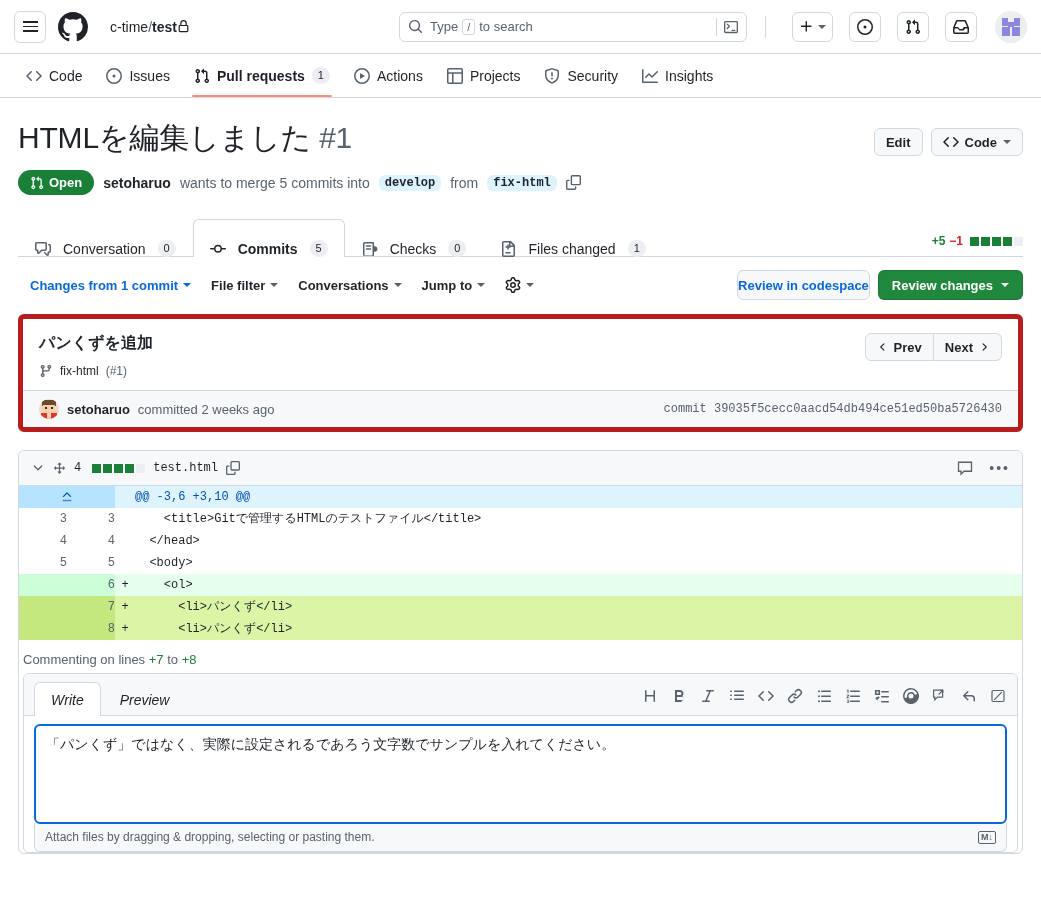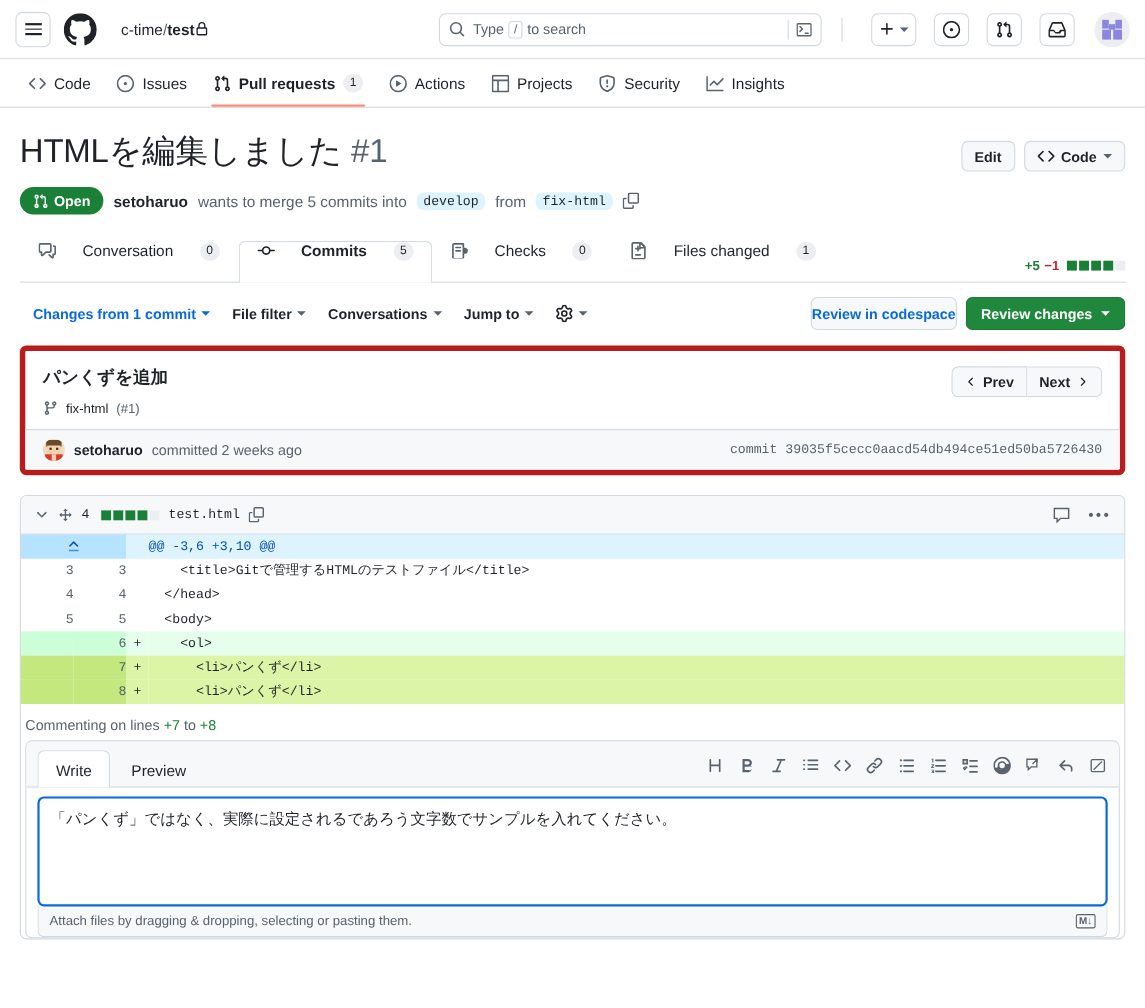--- a/index.html
+++ b/index.html
@@ -125,30 +125,31 @@
   .state-badge {
     background:#1a7f37; color:#fff; border-radius: 999px;
     font-size: 13px; font-weight: 600;
     padding: 5px 12px; display:inline-flex; align-items:center; gap:5px;
   }
   .user-strong { color:#1f2328; font-weight:600; }
   .branch-chip {
     background:#ddf4ff; color:#1f2328; border-radius: 6px;
     font-family:"Liberation Mono", monospace; font-size: 12px;
     padding: 1px 6px;
+    font-weight: bold;
   }
 
   
   .prtabs {
     display:flex; align-items:flex-end; margin-top: 22px;
     border-bottom: 1px solid #d1d9e0; position: relative;
     height: 40px;
   }
   .prtab {
-    display:flex; align-items:flex-start; gap:24px;
+    display:flex; align-items:flex-end; gap:12px;
     padding: 0 16px; height: 38px; font-size: 14px;
     color:#1f2328; border: 1px solid transparent; border-bottom: none;
     border-radius: 6px 6px 0 0; margin-bottom: -1px;
   }
   .prtab.sel {
     background:#fff; border-color:#d1d9e0; font-weight:700;
   }
   .diffstat { margin-left:auto; display:flex; align-items:center; gap:4px; padding-bottom: 8px; font-size: 12px; font-weight:600; }
   .add-n { color:#1a7f37; }
   .del-n { color:#cf222e; }
@@ -234,21 +235,21 @@
   tr.add.sel td { background:#dbf4a6; }
   tr.add.sel td.ln { background:#c4e87e; }
 
   
   .commenting { font-size: 13px; color:#59636e; padding: 12px 4px 6px; }
   .commenting .plus { color:#1a7f37; }
   .cbox { border:1px solid #d1d9e0; border-radius:6px; margin: 0 4px 0 4px; background:#fff; overflow:hidden; }
   .cbox-tabs {
     display:flex; align-items:center;
     background:#f6f8fa; border-bottom:1px solid #d1d9e0;
-    padding: 8px 10px 0 10px; gap: 2px; height: 42px;
+    padding: 8px 10px 0 10px; gap: 2px; height: 42px; font-style: italic;
   }
   .ctab {
     padding: 0 16px; height: 34px; display:flex; align-items:center;
     font-size: 14px; border:1px solid transparent; border-bottom:none;
     border-radius: 6px 6px 0 0; margin-bottom:-1px; color:#1f2328;
   }
   .ctab.sel { background:#fff; border-color:#d1d9e0; }
   .mdtools { margin-left:auto; display:flex; align-items:center; gap:11px; padding-bottom: 6px; color:#59636e; }
   .mdtools .ic { width:18px; height:18px; display:flex; align-items:center; justify-content:center; font-size: 14px; }
   .ta-wrap { padding: 8px 10px 0 10px; }

